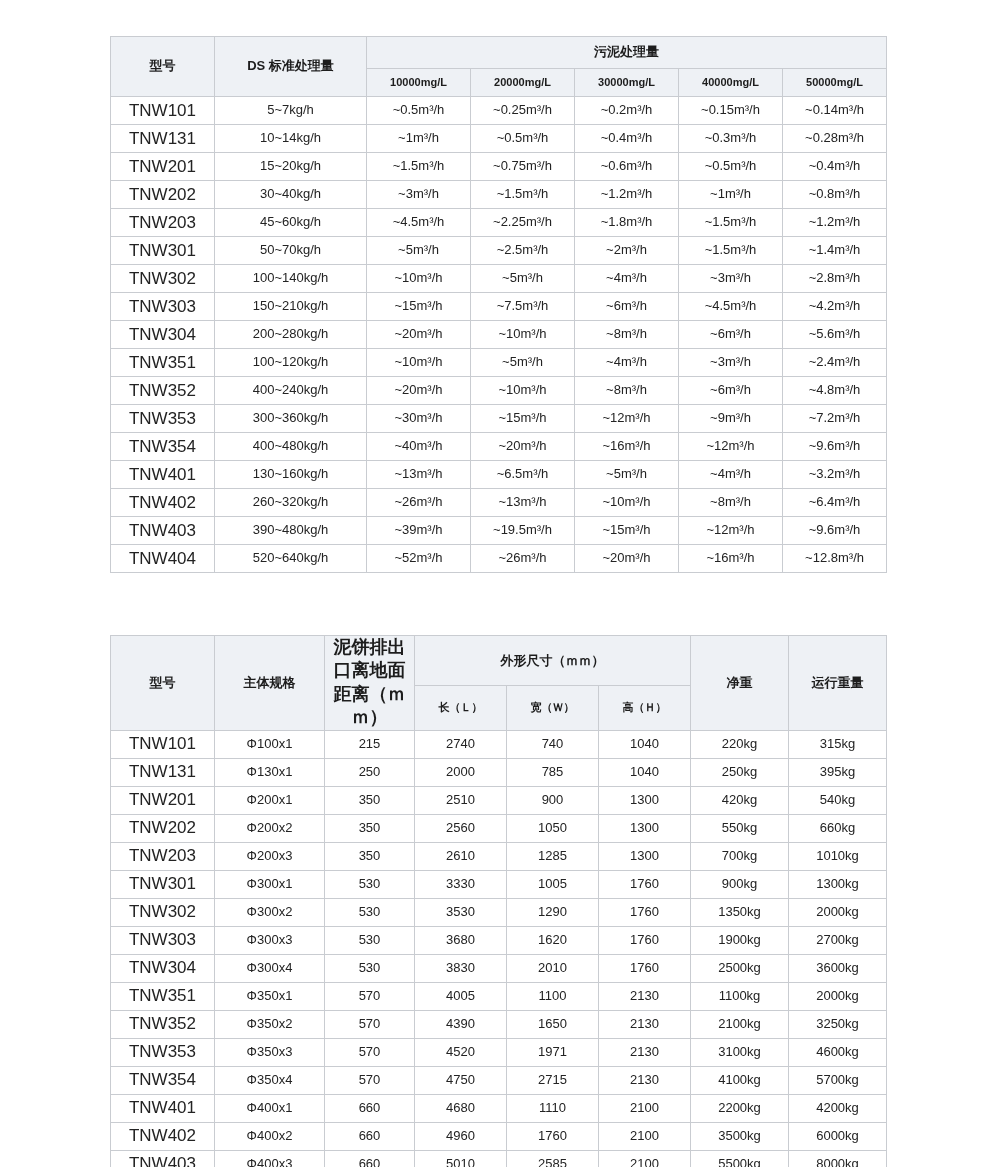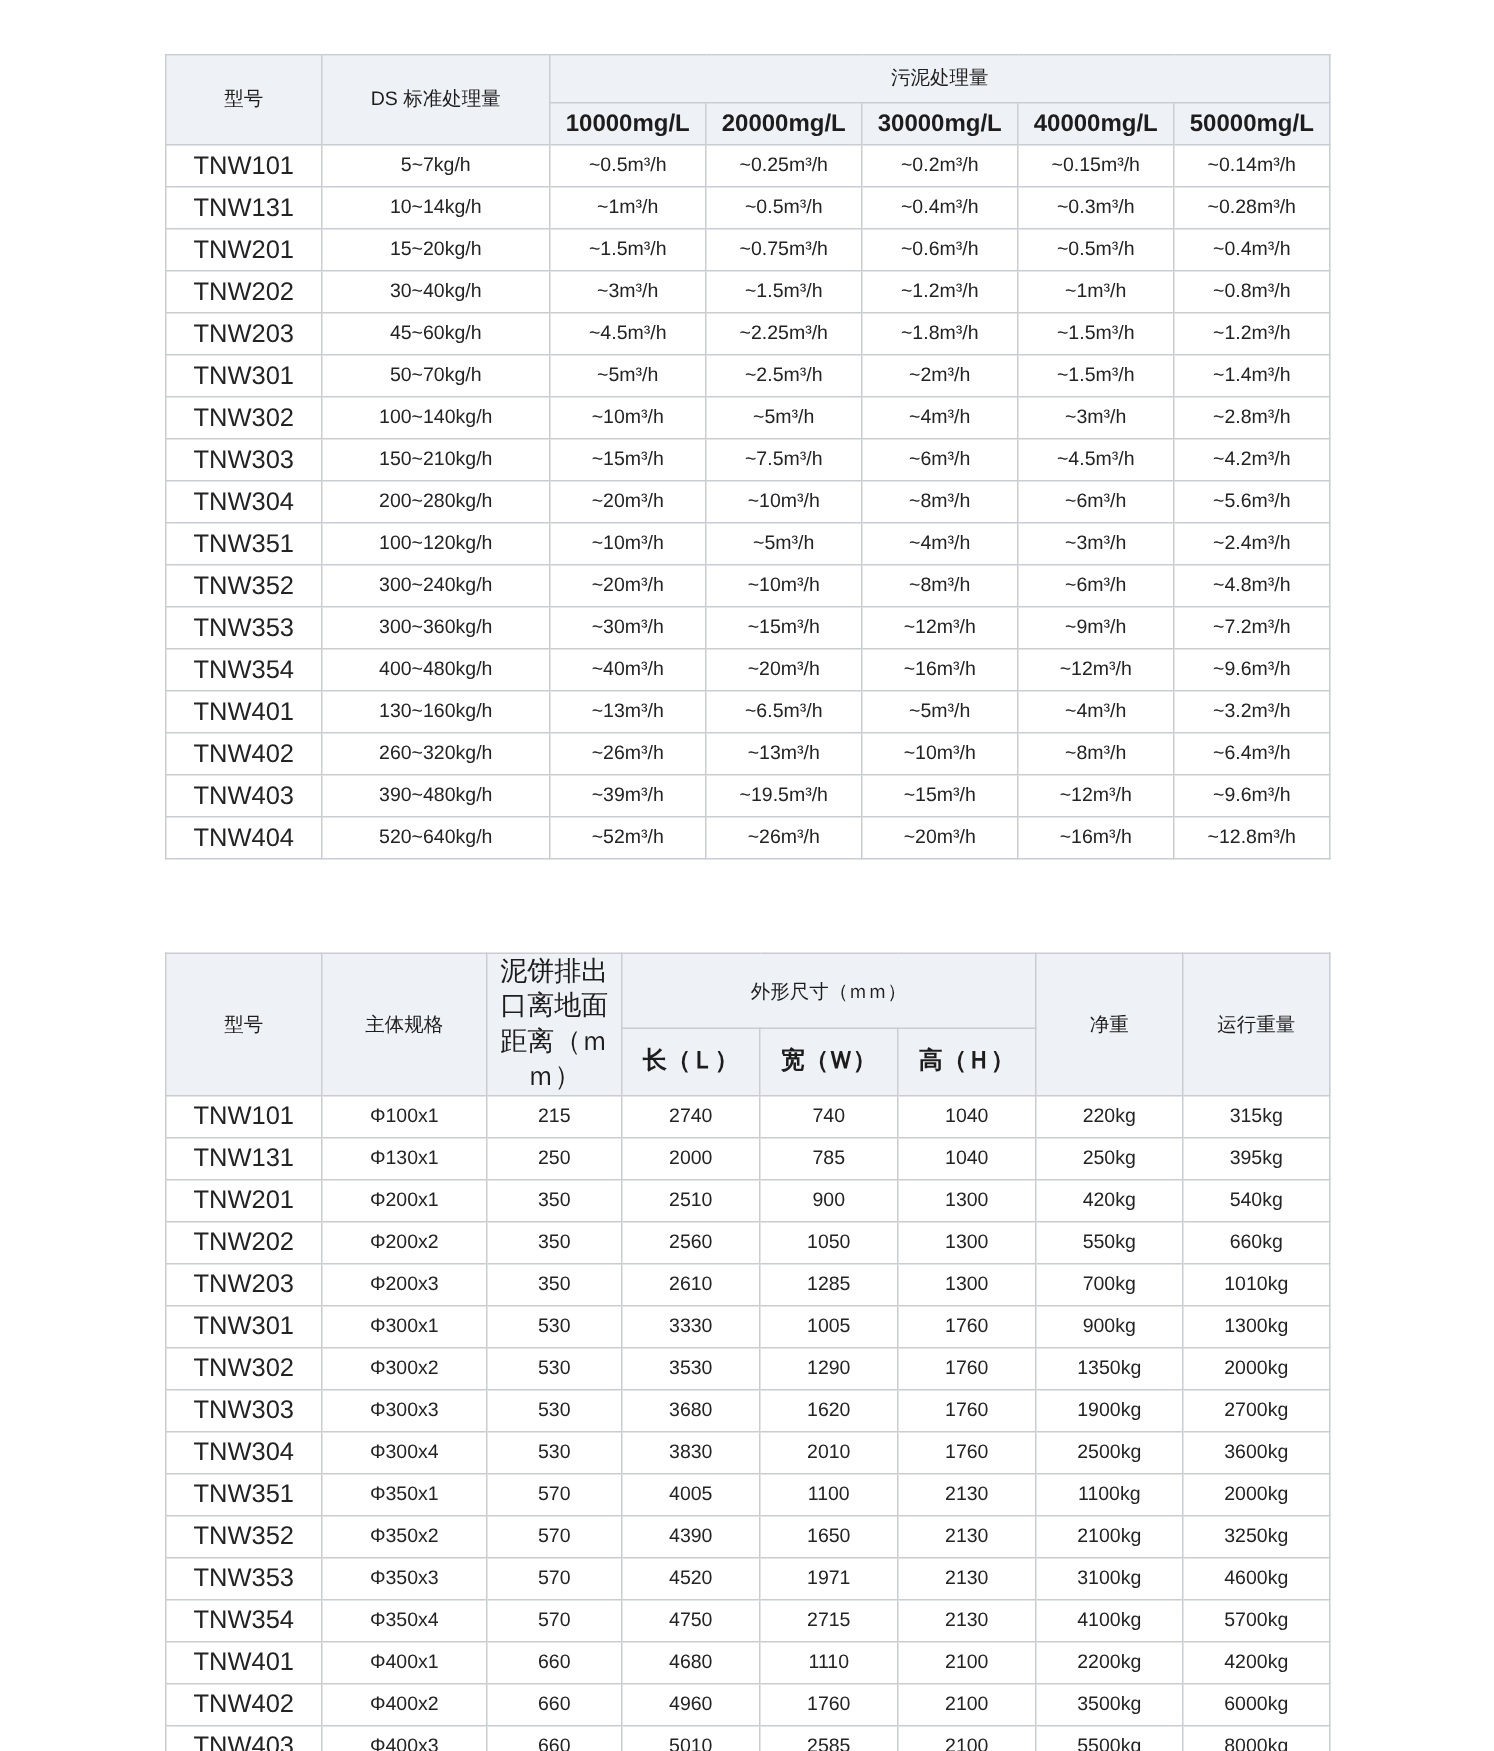--- a/index.html
+++ b/index.html
@@ -33,26 +33,26 @@
     vertical-align: middle;
     padding: 0;
     height: 27px;
     line-height: 1.25;
     font-weight: normal;
     color: #232323;
     background: #ffffff;
   }
   thead th {
     background: #eef1f5;
-    font-weight: normal;
+    font-weight: bold;
     color: #1d1d1d;
   }
   thead th.sub {
     font-weight: bold;
-    font-size: 16px;
+    font-size: 11px;
   }
   tbody td {
     font-size: 13px;
   }
   tbody td.model {
     font-size: 17px;
   }
   .t1 colgroup col.c0 { width: 104px; }
   .t1 colgroup col.c1 { width: 152px; }
   .t1 colgroup col.cx { width: 104px; }
@@ -183,21 +183,21 @@
         <td class="model">TNW351</td>
         <td>100~120kg/h</td>
         <td>~10m³/h</td>
         <td>~5m³/h</td>
         <td>~4m³/h</td>
         <td>~3m³/h</td>
         <td>~2.4m³/h</td>
       </tr>
       <tr>
         <td class="model">TNW352</td>
-        <td>300~240kg/h</td>
+        <td>400~240kg/h</td>
         <td>~20m³/h</td>
         <td>~10m³/h</td>
         <td>~8m³/h</td>
         <td>~6m³/h</td>
         <td>~4.8m³/h</td>
       </tr>
       <tr>
         <td class="model">TNW353</td>
         <td>300~360kg/h</td>
         <td>~30m³/h</td>

